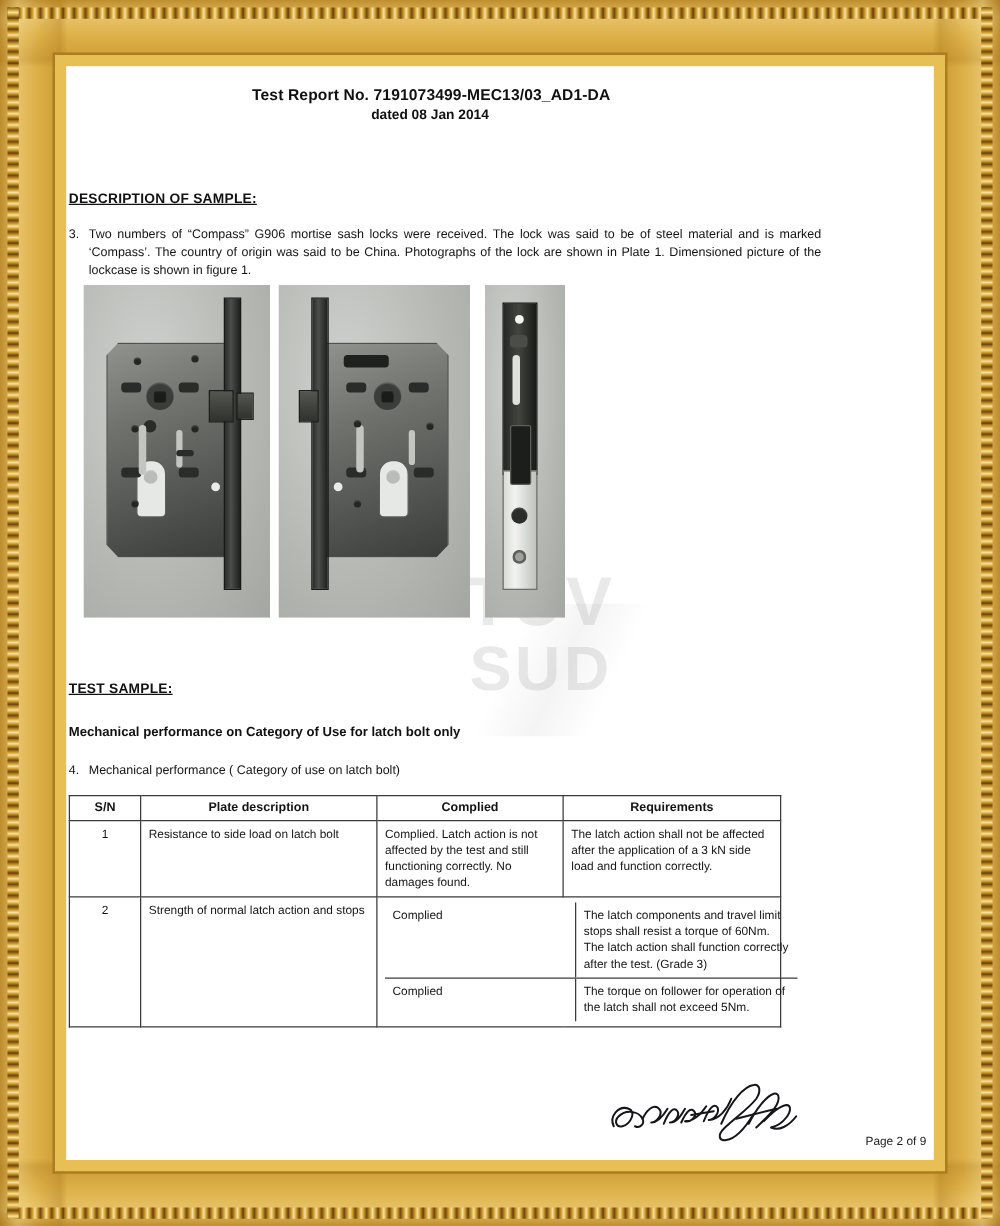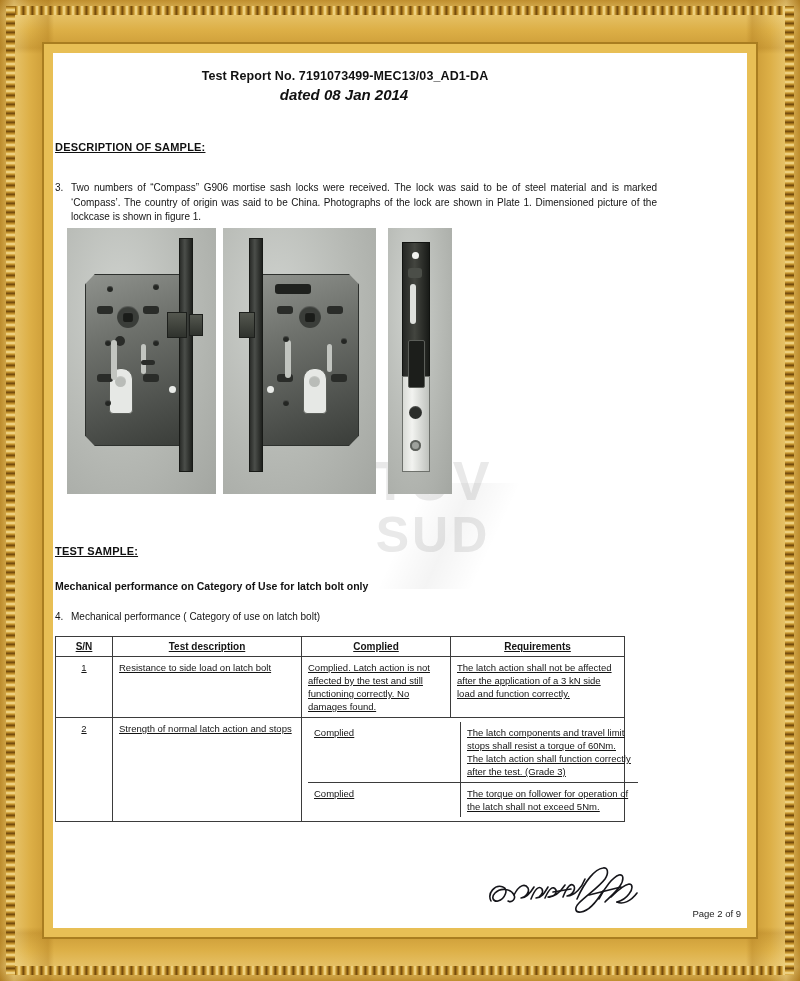--- a/index.html
+++ b/index.html
@@ -170,26 +170,25 @@
   .hdr-title {
     text-align: center;
     font-size: 12.5px;
     font-weight: bold;
     color: #111;
     letter-spacing: 0.1px;
     padding-right: 110px;
   }
   .hdr-sub {
     text-align: center;
-    font-size: 15px;
+    font-size: 11px;
     font-weight: bold;
     color: #111;
     margin-top: 3px;
     padding-right: 112px;
-    font-style: italic;
   }
 
   .logo-wrap {
     position: absolute;
     right: 10px; top: 5px;
     width: 96px;
     text-align: center;
   }
   .logo-oct {
     width: 54px; height: 54px;
@@ -204,21 +203,21 @@
   }
 
   
   .sec-head {
     font-size: 11px;
     font-weight: bold;
     color: #111;
     text-decoration: underline;
     letter-spacing: 0.2px;
   }
-  .desc-head { position: absolute; left: 2px; top: 88px; }
+  .desc-head { position: absolute; left: 2px; top: 100px; }
 
   .para {
     position: absolute;
     font-size: 10px;
     color: #141414;
     line-height: 14.5px;
   }
   .para-3 {
     left: 2px; top: 128px; width: 602px;
     text-align: justify;
@@ -321,21 +320,20 @@
     border-collapse: collapse;
     table-layout: fixed;
     font-size: 9.5px;
     color: #141414;
   }
   .tbl th, .tbl td {
     border: 1px solid #3b3b3b;
     padding: 4px 6px;
     vertical-align: top;
     line-height: 13px;
-    text-decoration: underline;
   }
   .tbl th {
     text-align: center;
     font-weight: bold;
     font-size: 10px;
     padding: 3px 4px;
     vertical-align: middle;
   }
   .c-sn   { width: 48px;  text-align: center; vertical-align: middle; }
   .c-desc { width: 180px; vertical-align: middle; }
@@ -479,21 +477,21 @@
 
     <div class="para para-4">
       <span class="para-num">4.</span>
       <span class="para-body">Mechanical performance ( Category of use on latch bolt)</span>
     </div>
 
     <table class="tbl">
       <thead>
         <tr>
           <th class="c-sn">S/N</th>
-          <th class="c-desc">Test description</th>
+          <th class="c-desc">Plate description</th>
           <th class="c-res">Complied</th>
           <th class="c-req">Requirements</th>
         </tr>
       </thead>
       <tbody>
         <tr>
           <td class="c-sn">1</td>
           <td class="c-desc">Resistance to side load on latch bolt</td>
           <td class="c-res">Complied. Latch action is not affected by the test and still functioning correctly. No damages found.</td>
           <td class="c-req">The latch action shall not be affected after the application of a 3 kN side load and function correctly.</td>

